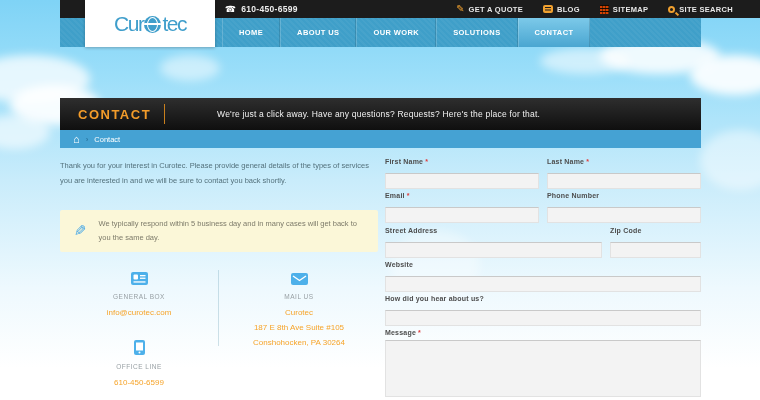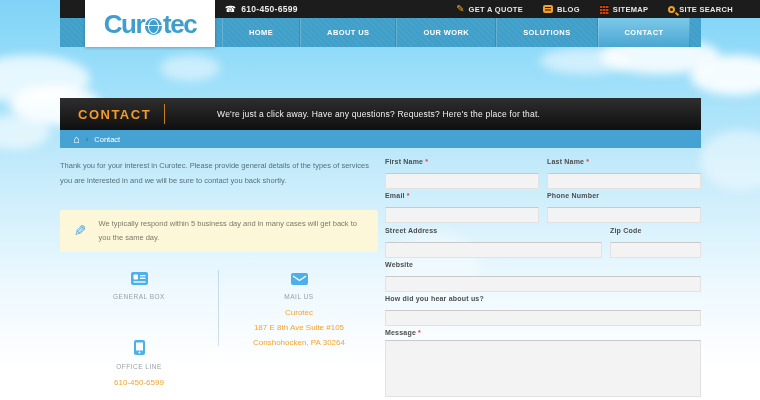--- a/index.html
+++ b/index.html
@@ -41,29 +41,29 @@
                 repeating-linear-gradient(90deg,#f0a02f 0 2px,rgba(28,28,28,.6) 2px 3px);
      background-blend-mode:multiply; background-color:#f0a02f; }
   .qi-search { width:7px; height:7px; border:2px solid #f0a02f; border-radius:50%; position:relative; }
   .qi-search::after { content:""; position:absolute; left:5px; top:5px; width:4px; height:2px;
      background:#f0a02f; transform:rotate(45deg); }
 
   
   .navbar { position:absolute; left:60px; top:18px; width:641px; height:29px; background:#3f9fc9;
     background-image:repeating-linear-gradient(45deg,rgba(255,255,255,.04) 0 2px,transparent 2px 4px); }
   .nav-items { position:absolute; left:162px; top:0; height:29px; display:flex; }
-  .nav-item { display:flex; align-items:center; padding:0 26px; color:#fff; font-size:7.5px;
+  .nav-item { display:flex; align-items:center; padding:0 16px; color:#fff; font-size:7.5px;
     font-weight:bold; letter-spacing:.4px; text-decoration:none; cursor:pointer;
     border-left:1px solid rgba(255,255,255,.18); border-right:1px solid rgba(0,0,0,.12); }
   .nav-item.active { background:linear-gradient(180deg,#7cc9e9,#4aa6d1); }
 
   
   .logo-box { position:absolute; left:85px; top:0; width:130px; height:47px; background:#fff;
     box-shadow:0 1px 3px rgba(0,0,0,.25); display:flex; align-items:center; justify-content:center; cursor:pointer; }
-  .logo-text { color:#3f9ecb; font-size:26px; font-weight:bold; letter-spacing:-1.5px; line-height:1; }
+  .logo-text { color:#3f9ecb; font-size:21px; font-weight:normal; letter-spacing:-1.5px; line-height:1; }
   .globe { display:inline-block; width:17px; height:17px; background:#3f9ecb; border-radius:50%;
     position:relative; margin:0 1px; overflow:hidden; vertical-align:-2px; }
   .globe::before { content:""; position:absolute; left:3px; top:1px; width:9px; height:13px;
     border:1.5px solid #fff; border-radius:50%; }
   .globe::after { content:""; position:absolute; left:-2px; top:7px; width:22px; height:1.5px; background:#fff; }
 
   
   .banner { position:absolute; left:60px; top:98px; width:641px; height:32px;
     background:linear-gradient(180deg,#2e2e2e,#0f0f0f); display:flex; align-items:center; }
   .banner-title { color:#f39c2a; font-size:13px; font-weight:bold; letter-spacing:1.5px; margin-left:18px; }
@@ -192,20 +192,21 @@
     <span class="info-icon">
       <svg width="17" height="13">
           <rect width="17" height="13" rx="2" fill="#4db0ea"></rect>
           <rect x="2.5" y="2.5" width="4.5" height="5" rx="1" fill="#fff"></rect>
           <rect x="9" y="3" width="5.5" height="1.3" fill="#fff"></rect>
           <rect x="9" y="5.6" width="5.5" height="1.3" fill="#fff"></rect>
           <rect x="2.5" y="9.3" width="12" height="1.3" fill="#fff"></rect>
         </svg>
     </span>
     <div class="info-label">GENERAL BOX</div>
+    <a class="info-link">info@curotec.com</a>
   </div>
 
   <div class="info-cell cell-2">
     <span class="info-icon">
       <svg width="17" height="12">
           <rect width="17" height="12" rx="2" fill="#4db0ea"></rect>
           <path d="M2 3 L8.5 7.5 L15 3" stroke="#fff" stroke-width="1.4" fill="none"></path>
         </svg>
     </span>
     <div class="info-label">MAIL US</div>

